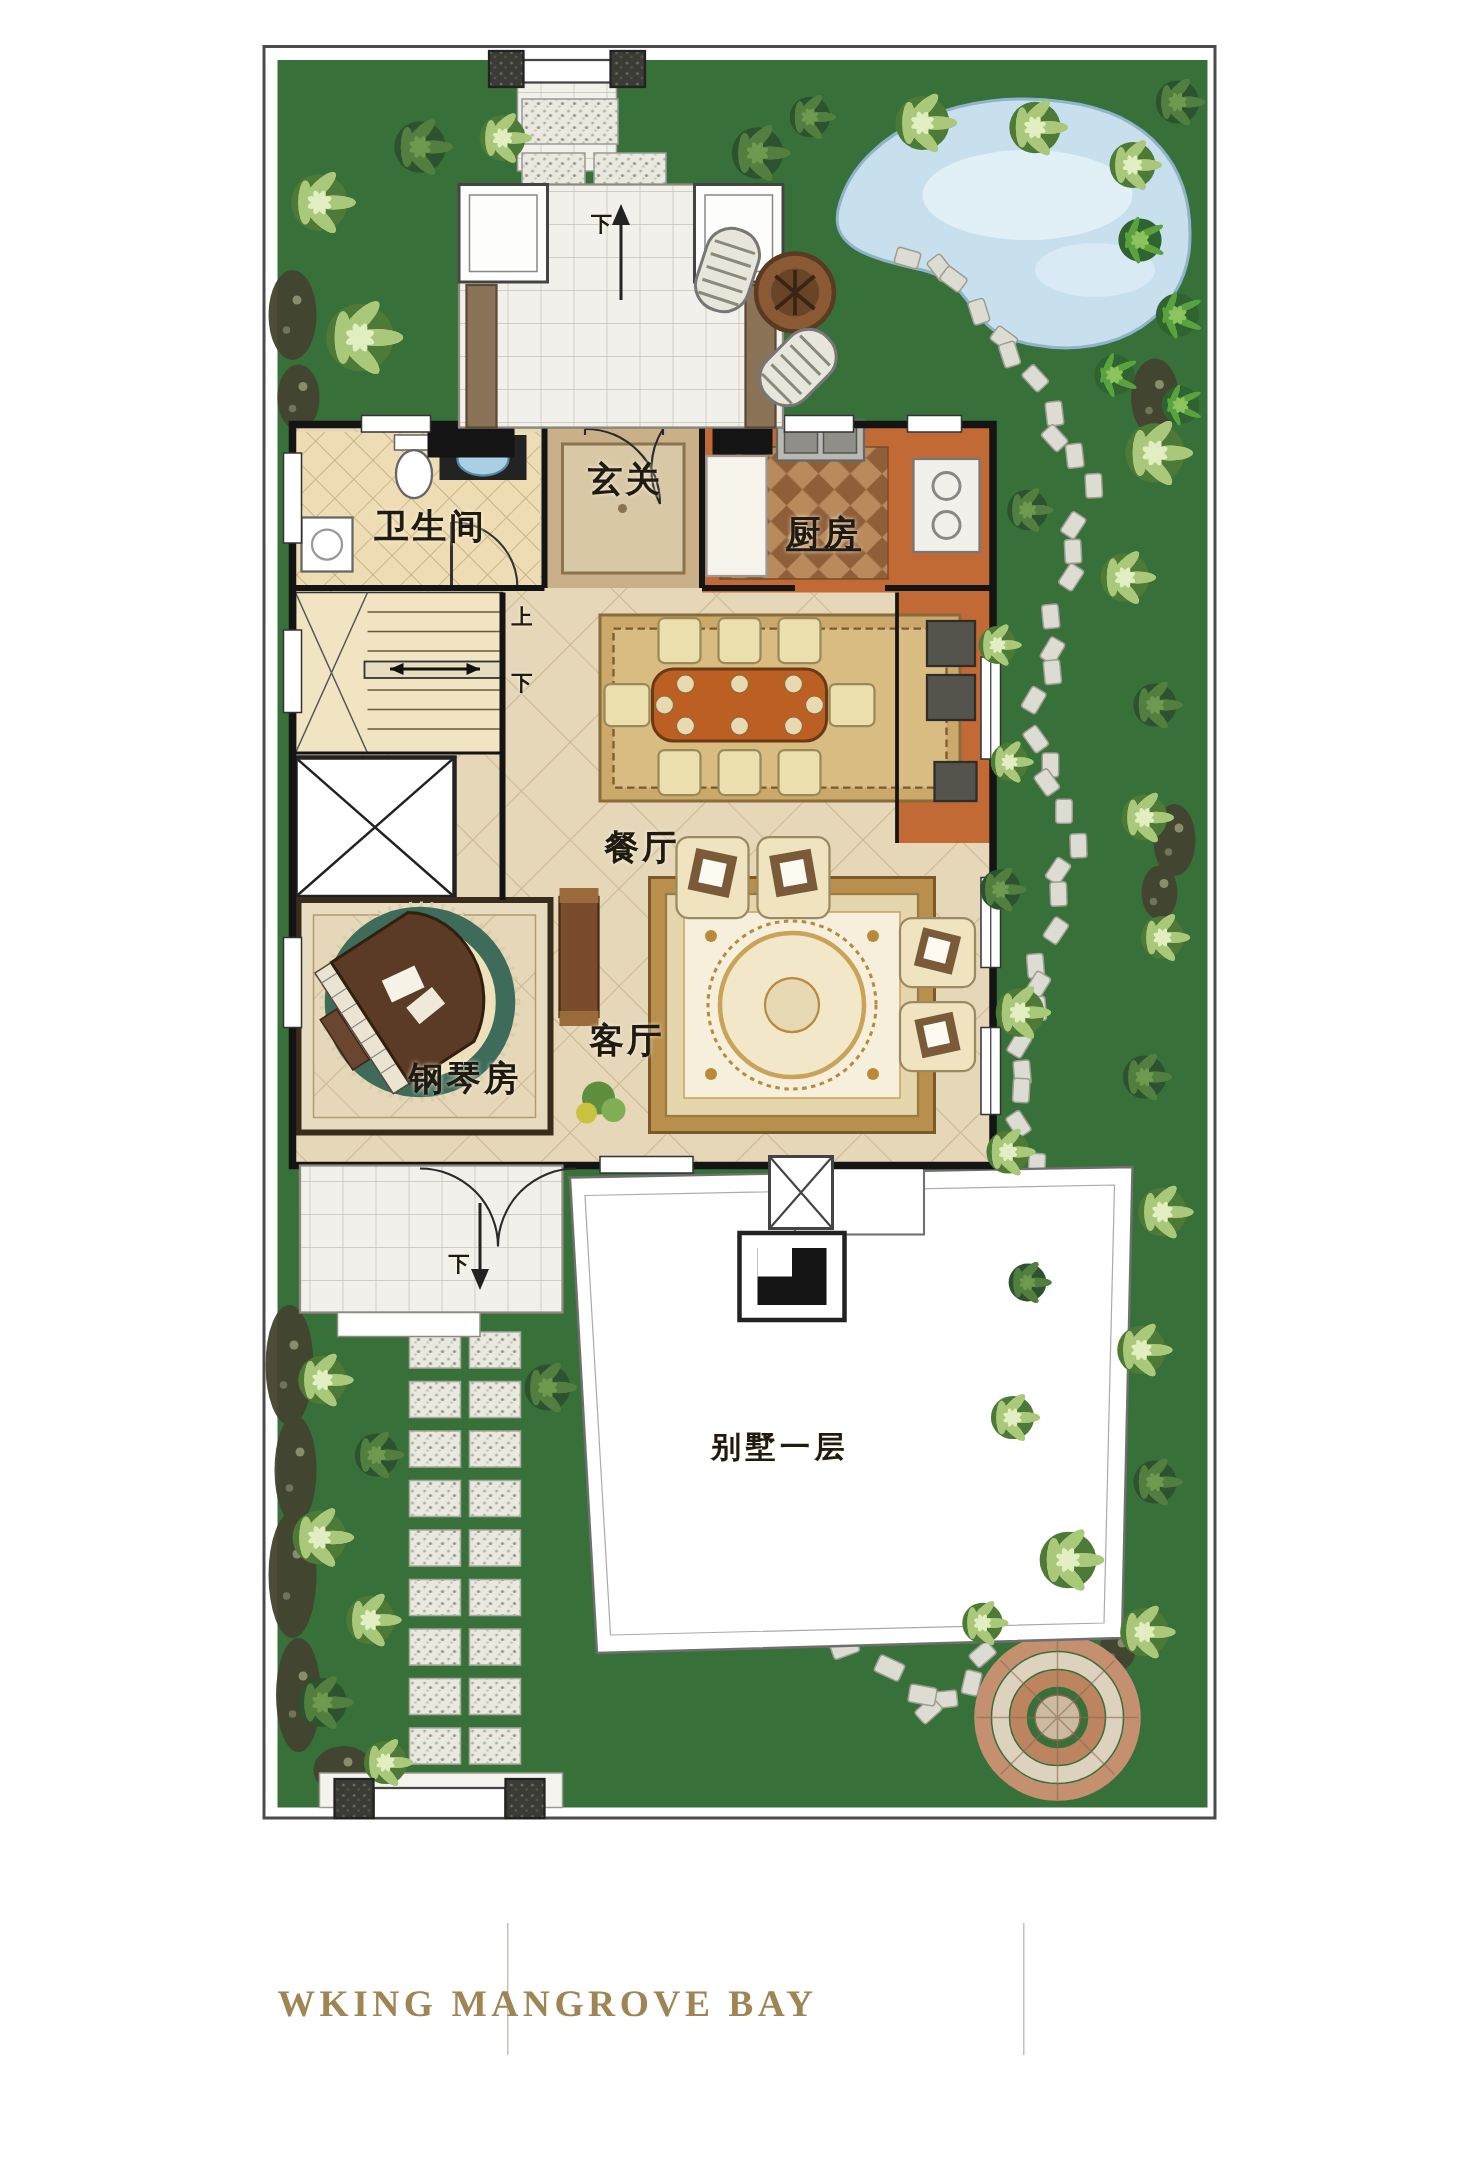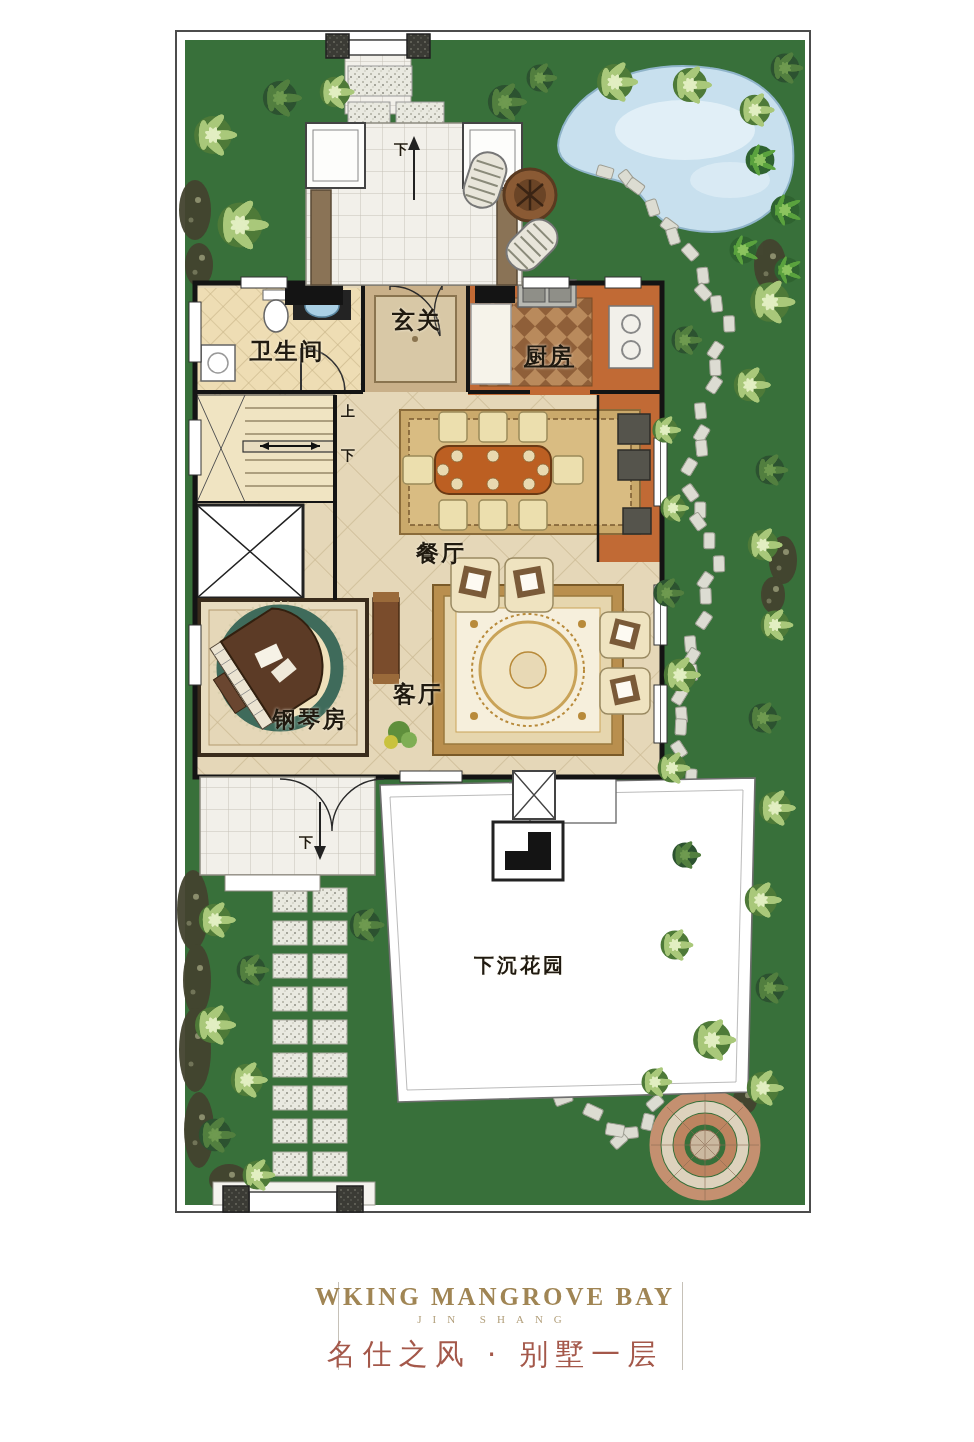--- a/index.html
+++ b/index.html
@@ -6,21 +6,21 @@
   #page{position:relative;width:974px;height:1442px;background:#ffffff;overflow:hidden;
         font-family:"DejaVu Sans","Liberation Sans",sans-serif;}
   #frame{position:absolute;left:175px;top:30px;width:636px;height:1183px;
          border:2px solid #4c4c4c;background:#ffffff;box-sizing:border-box;}
   #garden-svg{position:absolute;left:185px;top:40px;width:620px;height:1165px;overflow:visible;}
   .room-label{position:absolute;transform:translate(-50%,-50%);color:#201a10;font-weight:bold;
               font-size:23px;letter-spacing:2px;white-space:nowrap;text-shadow:0 0 3px rgba(255,250,235,.85);}
   .small-label{font-size:14px;letter-spacing:0;}
   .big-label{font-size:20px;letter-spacing:3px;}
   .footer-line{position:absolute;width:1px;height:88px;background:#c6c1b8;}
-  .footer-text{position:absolute;left:185px;width:620px;text-align:center;}
+  .footer-text{position:absolute;left:185px;width:620px;text-align:left;margin-top:40px;}
   #brand-en{top:1283px;font-family:"Liberation Serif","DejaVu Serif",serif;font-size:25px;
             letter-spacing:3px;color:#a08554;font-weight:bold;}
   #brand-sub{top:1313px;font-family:"Liberation Serif","DejaVu Serif",serif;font-size:11px;
              letter-spacing:11px;color:#b3a07c;}
   #title-cn{top:1335px;font-size:29px;letter-spacing:7px;color:#a4584a;}
 </style>
 </head>
 <body>
 
 <div id="page">
@@ -1168,26 +1168,24 @@
       <rect x="38" y="1146" width="26" height="26" fill="url(#speckDark)" stroke="#222" stroke-width="1.5"></rect>
       <rect x="152" y="1146" width="26" height="26" fill="url(#speckDark)" stroke="#222" stroke-width="1.5"></rect>
     </g>
   </svg>
 
   <div class="room-label" style="left:417px;top:320px;">玄关</div>
   <div class="room-label" style="left:276px;top:351px;margin-left:11px;">卫生间</div>
   <div class="room-label" style="left:549px;top:356px;text-decoration:underline;">厨房</div>
   <div class="room-label small-label" style="left:348px;top:412px;">上</div>
   <div class="room-label small-label" style="left:348px;top:456px;">下</div>
-  <div class="room-label" style="left:428px;top:553px;margin-left:13px;">餐厅</div>
+  <div class="room-label" style="left:428px;top:565px;">餐厅</div>
   <div class="room-label" style="left:418px;top:658px;margin-top:36px;">客厅</div>
   <div class="room-label" style="left:310px;top:719px;">钢琴房</div>
-  <div class="room-label big-label" style="left:520px;top:965px;">下沉花园</div>
+  <div class="room-label big-label" style="left:520px;top:965px;">别墅一层</div>
   <div class="room-label small-label" style="left:401px;top:150px;">下</div>
   <div class="room-label small-label" style="left:306px;top:843px;">下</div>
 
   <div class="footer-line" style="left:338px;top:1282px;"></div>
   <div class="footer-line" style="left:682px;top:1282px;"></div>
   <div id="brand-en" class="footer-text">WKING MANGROVE BAY</div>
-  <div id="brand-sub" class="footer-text">JIN SHANG</div>
-  <div id="title-cn" class="footer-text">名仕之风 · 别墅一层</div>
 
 </div>
 
 </body></html>

